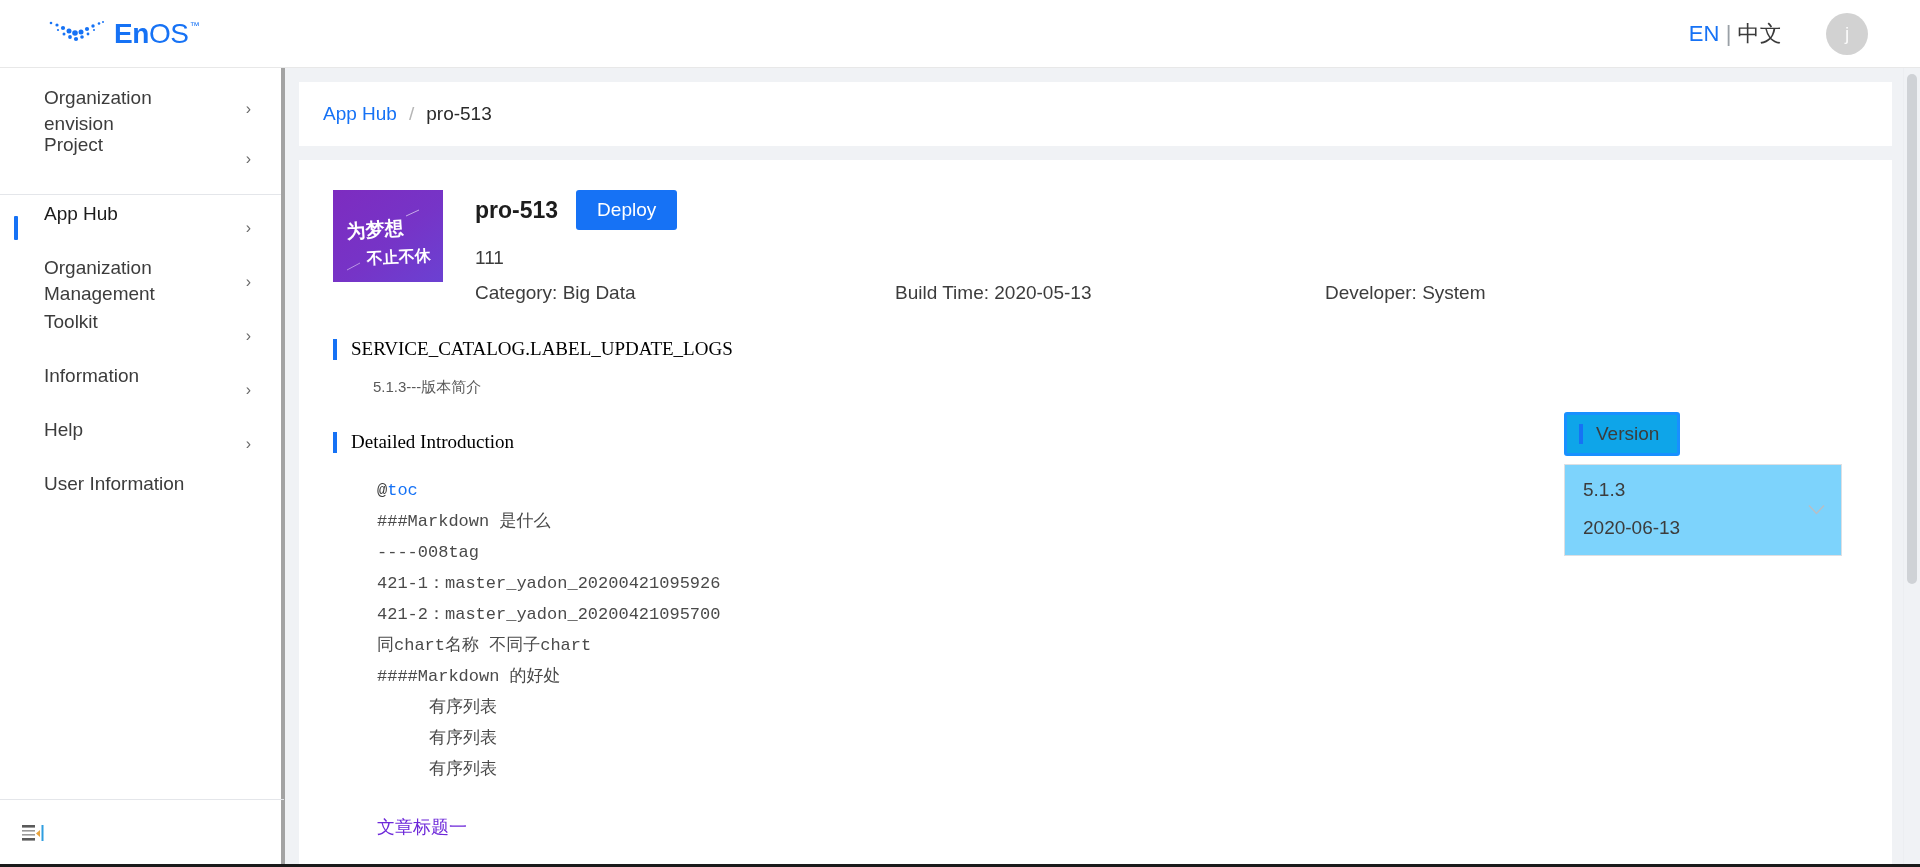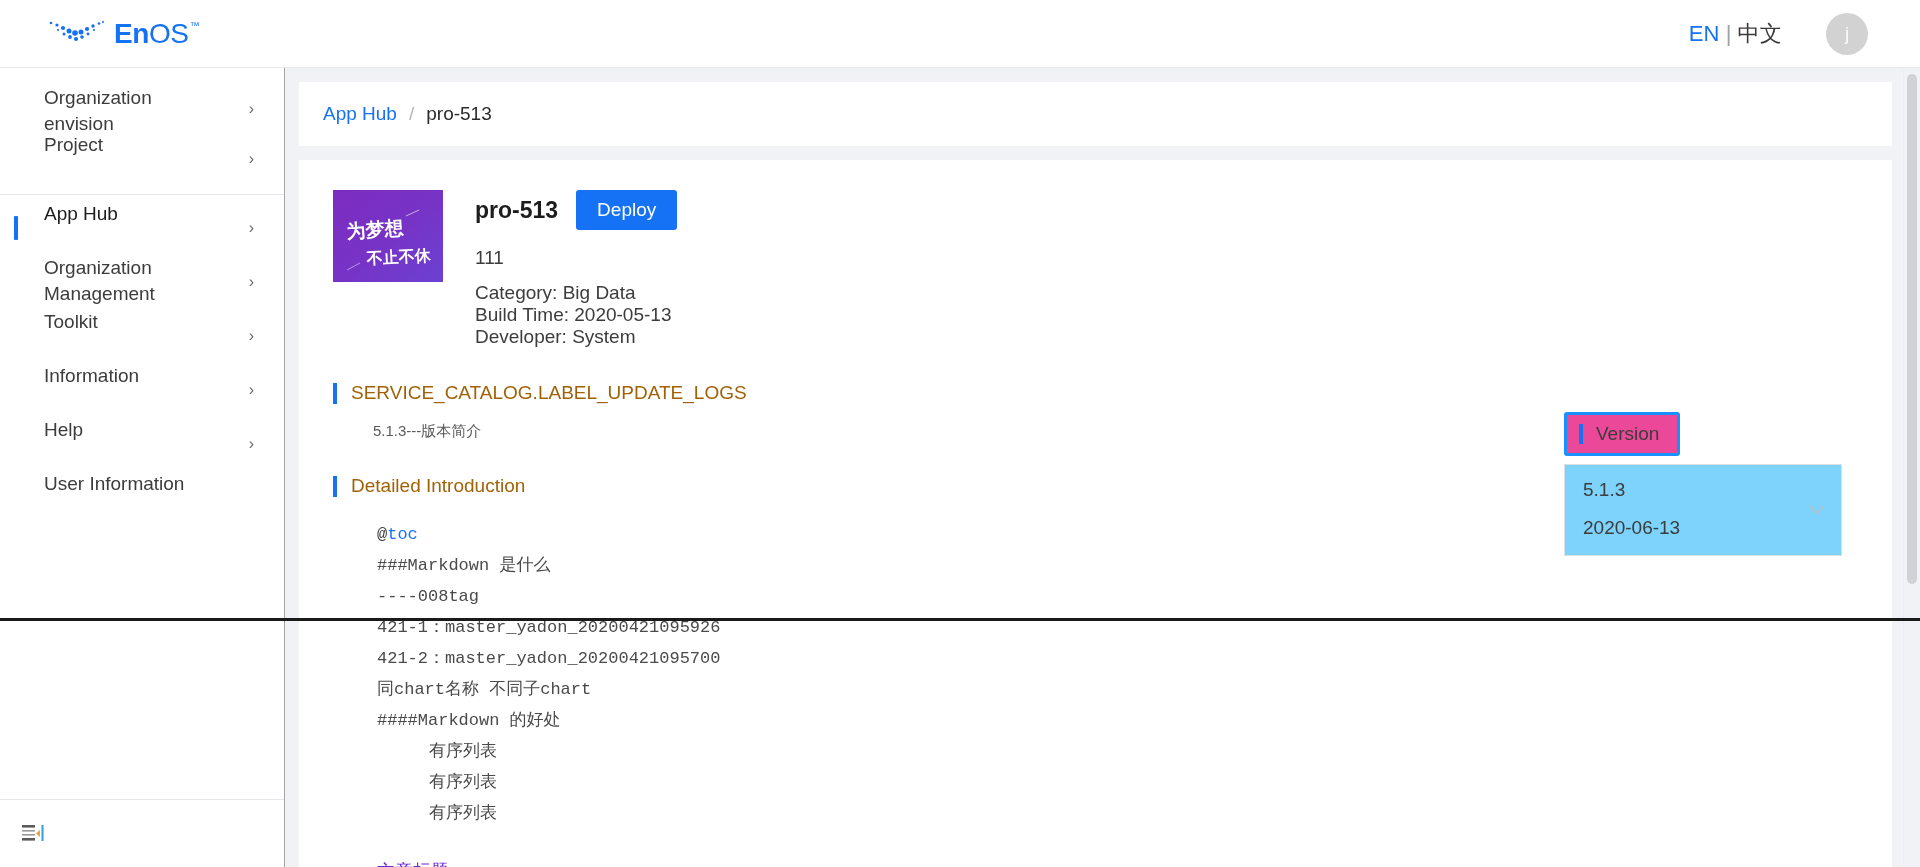--- a/index.html
+++ b/index.html
@@ -2,21 +2,21 @@
 <html><head>
 <meta charset="utf-8">
 <style>
   * { box-sizing: border-box; margin: 0; padding: 0; }
   html, body {
     width: 1920px; height: 867px;
     font-family: "Liberation Sans", sans-serif;
     background: #ffffff;
     overflow: hidden;
   }
-  #app { position: relative; width: 1920px; height: 621px; background:#fff; }
+  #app { position: relative; width: 1920px; height: 867px; background:#fff; }
 
   
   .topbar {
     position: absolute; top: 0; left: 0; width: 1920px; height: 68px;
     background: #ffffff; border-bottom: 1px solid #e8e8e8;
     display: flex; align-items: center;
   }
   .logo-wrap { display: flex; align-items: center; margin-left: 48px; }
   .logo-dots { width: 58px; height: 30px; margin-right: 8px; display:block; }
   .logo-text {
@@ -36,21 +36,21 @@
   .lang .zh { color: #3a3a3a; cursor: pointer; }
   .avatar {
     width: 42px; height: 42px; border-radius: 50%; background: #d2d2d2;
     color: #fafafa; font-size: 19px; display: flex; align-items: center;
     justify-content: center; margin-left: 44px;
   }
 
   
   .sidebar {
     position: absolute; top: 68px; left: 0; width: 285px; height: 799px;
-    background: #ffffff; border-right: 1px solid #a3a3a3;
+    background: #ffffff; border-right: 4px solid #a3a3a3;
   }
   .nav { padding-top: 8px; }
   .nav-item {
     position: relative; display: flex; align-items: flex-start;
     padding: 0 30px 0 44px; height: 54px; cursor: pointer;
     font-size: 19px; color: #3c3c3c;
   }
   .nav-item.two-line { height: 56px; align-items: flex-start; padding-top: 9px; }
   .nav-label { flex: 1; line-height: 26px; }
   .nav-label .sub { display:block; }
@@ -99,47 +99,48 @@
   .thumb svg { position: absolute; inset: 0; width: 100%; height: 100%; }
   .app-meta { margin-left: 32px; flex: 1; }
   .app-title-row { display: flex; align-items: center; }
   .app-title { font-size: 23px; font-weight: bold; color: #1d1d1d; }
   .deploy-btn {
     margin-left: 18px; background: #1672f5; color: #ffffff;
     border: none; border-radius: 3px; font-size: 19px;
     padding: 9px 21px; cursor: pointer; font-family: "Liberation Sans", sans-serif;
   }
   .app-sub { font-size: 19px; color: #3c3c3c; margin-top: 17px; }
-  .app-facts { display: flex; margin-top: 13px; font-size: 19px; color: #3c3c3c; flex-direction: column; }
+  .app-facts { display: flex; margin-top: 13px; font-size: 19px; color: #3c3c3c; }
   .fact-category { width: 420px; }
   .fact-build { width: 430px; }
 
   .section-head {
-    display: flex; align-items: center; font-size: 19px; color: #a16207;
+    display: flex; align-items: center; font-size: 19px; color: #000000;
     margin-top: 34px;
+    font-family: Liberation Serif, serif;
   }
   .section-bar {
     width: 4px; height: 21px; background: #1672f5; margin-right: 14px; flex: 0 0 4px;
   }
   .log-line { font-size: 15px; color: #5a5a5a; margin: 18px 0 0 40px; }
 
   .md-block {
     margin: 22px 0 0 44px; font-family: "Liberation Mono", monospace;
     font-size: 17px; line-height: 31px; color: #4a4a4a; white-space: pre;
   }
   .md-block .toc-at { color: #3c3c3c; }
   .md-block .toc-link { color: #1672f5; }
   .md-ind { padding-left: 52px; display: block; }
   .md-tail { margin: 30px 0 0 44px; font-size: 18px; color: #6d28d9; }
 
   
   .version-widget { position: absolute; top: 252px; right: 46px; width: 282px; }
   .version-label-box {
     border: 3px solid #1890ff; border-radius: 3px; display: inline-flex;
-    align-items: center; padding: 8px 18px 8px 12px; background: #ec4899;
+    align-items: center; padding: 8px 18px 8px 12px; background: #0ea5e9;
     cursor: pointer;
   }
   .version-accent { width: 4px; height: 20px; background: #1672f5; margin-right: 13px; }
   .version-label-text { font-size: 19px; color: #3c3c3c; }
   .version-select {
     margin-top: 8px; border: 1px solid #dcdfe3; background: #7dd3fc;
     padding: 14px 18px 16px 18px; position: relative; cursor: pointer;
     width: 278px;
   }
   .version-select .v-num { font-size: 19px; color: #3c3c3c; }

